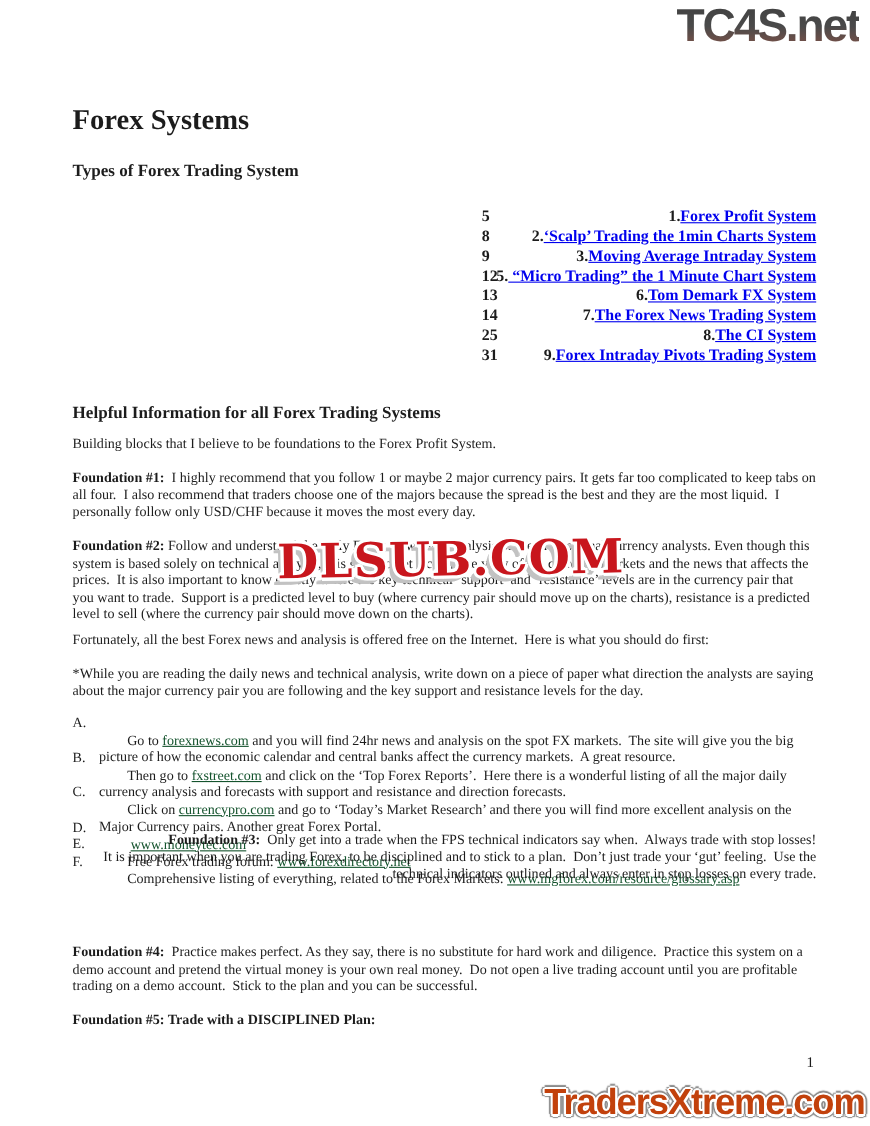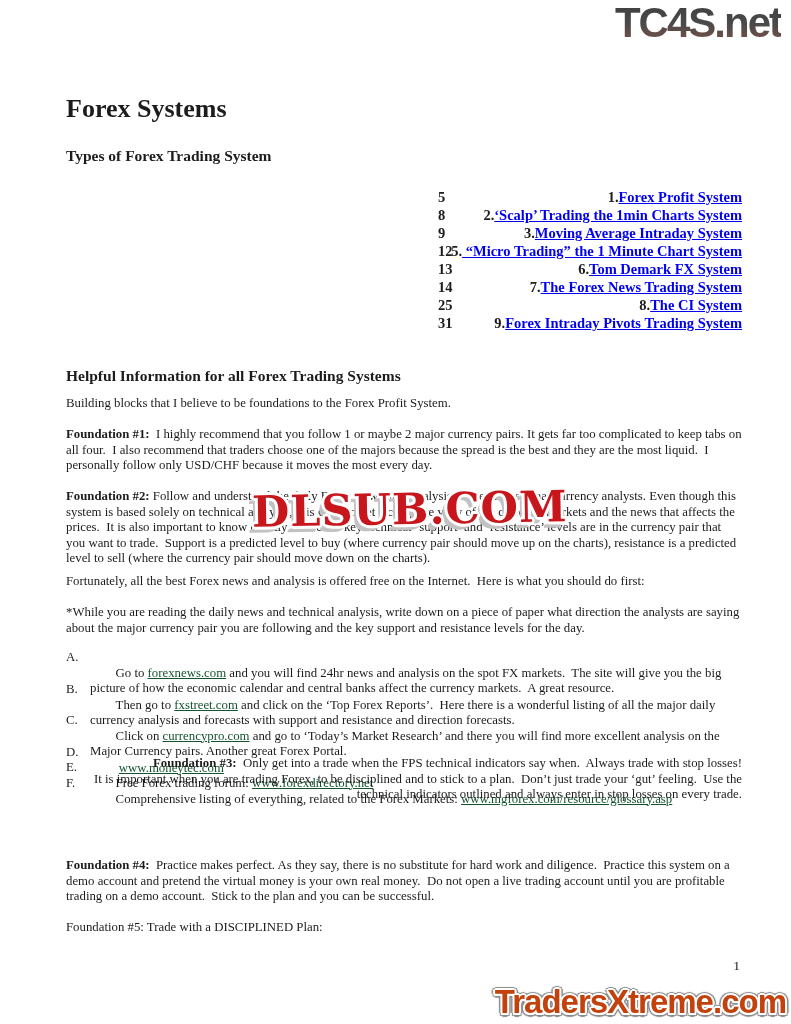--- a/index.html
+++ b/index.html
@@ -37,21 +37,21 @@
     font-size:12.8px;line-height:15.6px;white-space:pre-wrap;
   }
   .para b{font-weight:bold;}
   .p-intro{top:396px;}
   .p-f1{top:427px;}
   .p-f2{top:489px;}
   .p-fortunately{top:574px;}
   .p-while{top:605px;}
   .p-f3{top:756px;text-align:right;}
   .p-f4{top:858px;}
-  .p-f5{top:920px;font-weight:normal;}
+  .p-f5{top:920px;font-weight:bold;}
   
   .resources{position:absolute;top:650px;left:0;width:676px;}
   .res-item{
     position:absolute;left:0;width:676px;padding-left:24px;box-sizing:border-box;
     font-size:12.8px;line-height:15.6px;white-space:pre-wrap;
   }
   .res-marker{position:absolute;left:0;top:0;}
   .res-a{top:0px;}.res-b{top:32px;}.res-c{top:63px;}
   .res-d{top:95px;}.res-e{top:110px;}.res-f{top:126px;}
   .body-link{color:#14532d;text-decoration:underline;cursor:pointer;}

